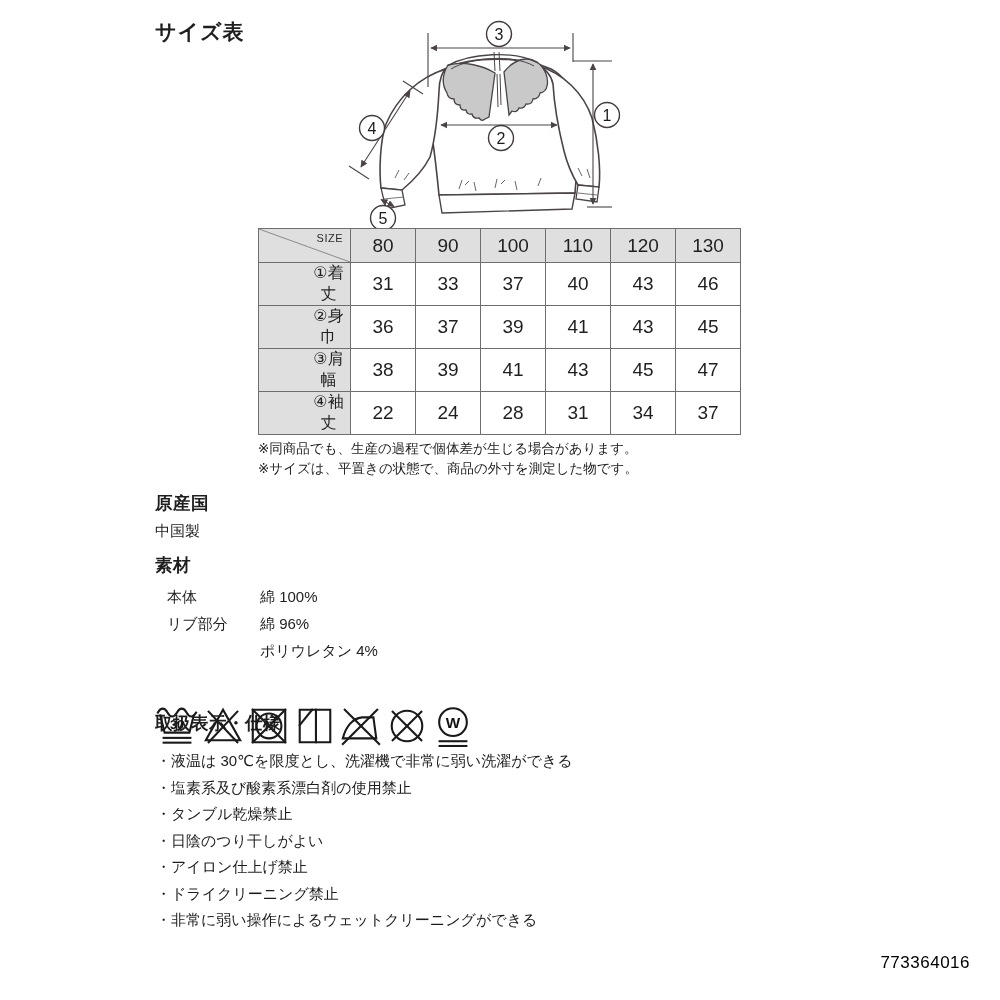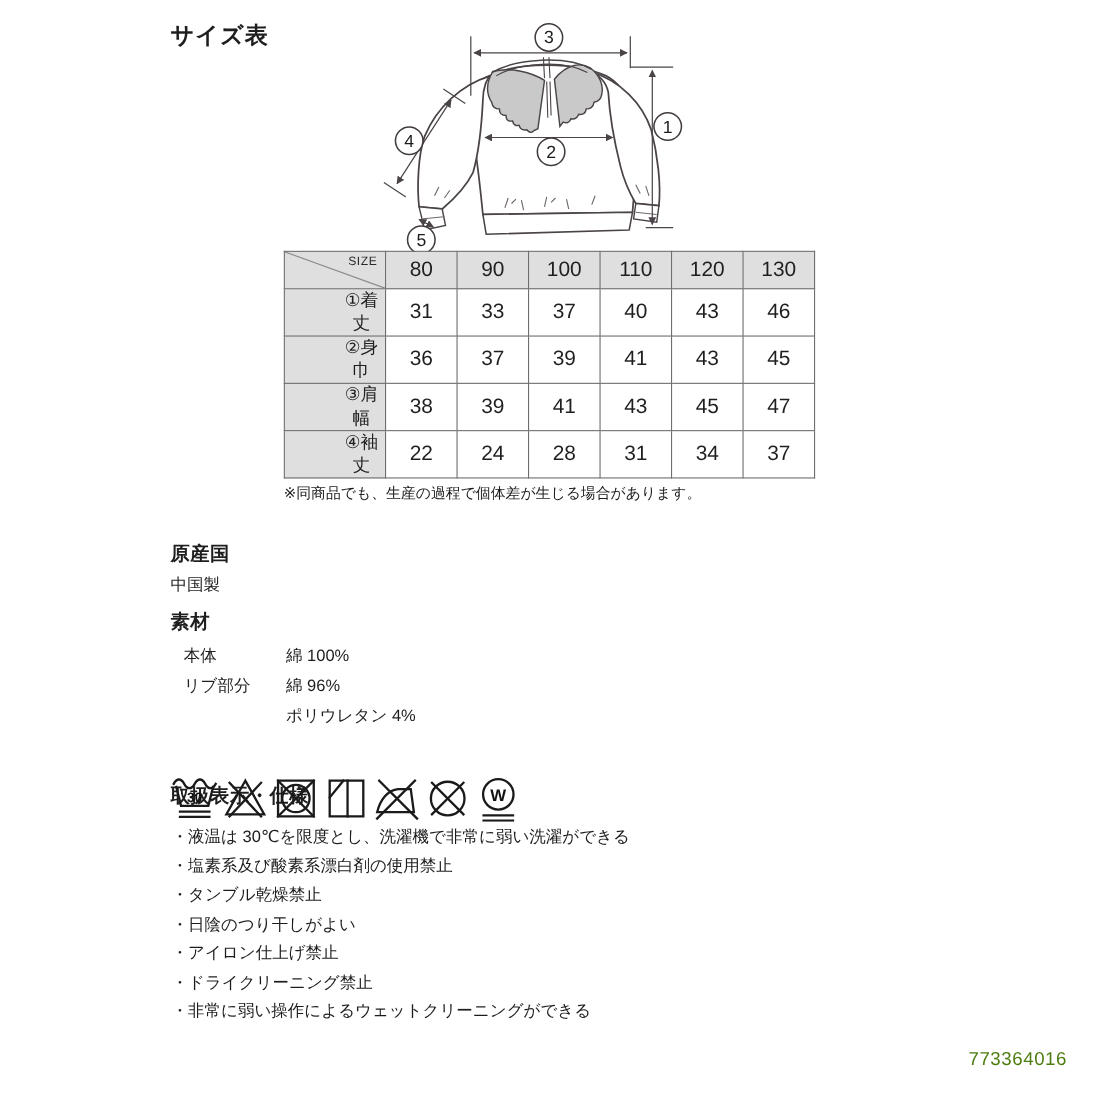--- a/index.html
+++ b/index.html
@@ -27,21 +27,21 @@
   .h-material{top:553px;}
   .material-rows{position:absolute;left:155px;top:583px;font-size:15px;}
   .material-rows .mrow{display:grid;grid-template-columns:93px auto;line-height:27px;margin-left:12px;}
   .h-care{top:672px;margin-top:39px;}
   .care-symbols{position:absolute;left:156px;top:703px;display:flex;gap:4px;align-items:flex-start;}
   .care-symbols svg{display:block;}
   .cs{stroke:#1a1a1a;stroke-width:2.2;fill:none;stroke-linecap:square;}
   .cs-txt{fill:#111;font-weight:600;text-anchor:middle;}
   .care-list{position:absolute;left:156px;top:748px;font-size:15px;color:#1c1c1c;}
   .care-list .care-item{line-height:26.5px;}
-  .product-code{position:absolute;right:30px;top:953px;font-size:17px;color:#4d7c0f;letter-spacing:0.5px;}
+  .product-code{position:absolute;right:30px;top:953px;font-size:17px;color:#000000;letter-spacing:0.5px;}
   
   .g-line{stroke:#4a4448;fill:none;}
   .g-fill{stroke:#4a4448;fill:#ffffff;}
   .g-collar{stroke:#4a4448;fill:#c9c9c9;}
   .g-thin{stroke:#6d6568;fill:none;}
   .m-circle{fill:#ffffff;stroke:#423c3f;stroke-width:1.4;}
   .m-text{fill:#1c1c1c;font-size:16px;text-anchor:middle;font-weight:500;}
 </style>
 </head>
 <body>
@@ -176,20 +176,21 @@
         <td>28</td>
         <td>31</td>
         <td>34</td>
         <td>37</td>
       </tr>
     </tbody>
   </table>
 
   <div class="table-notes">
     <div>※同商品でも、生産の過程で個体差が生じる場合があります。</div>
+    <div>※サイズは、平置きの状態で、商品の外寸を測定した物です。</div>
   </div>
 
   <div class="sec-heading h-origin">原産国</div>
   <div class="v-origin">中国製</div>
 
   <div class="sec-heading h-material">素材</div>
   <div class="material-rows">
     <div class="mrow">
       <div>本体</div>
       <div>綿 100%</div>

